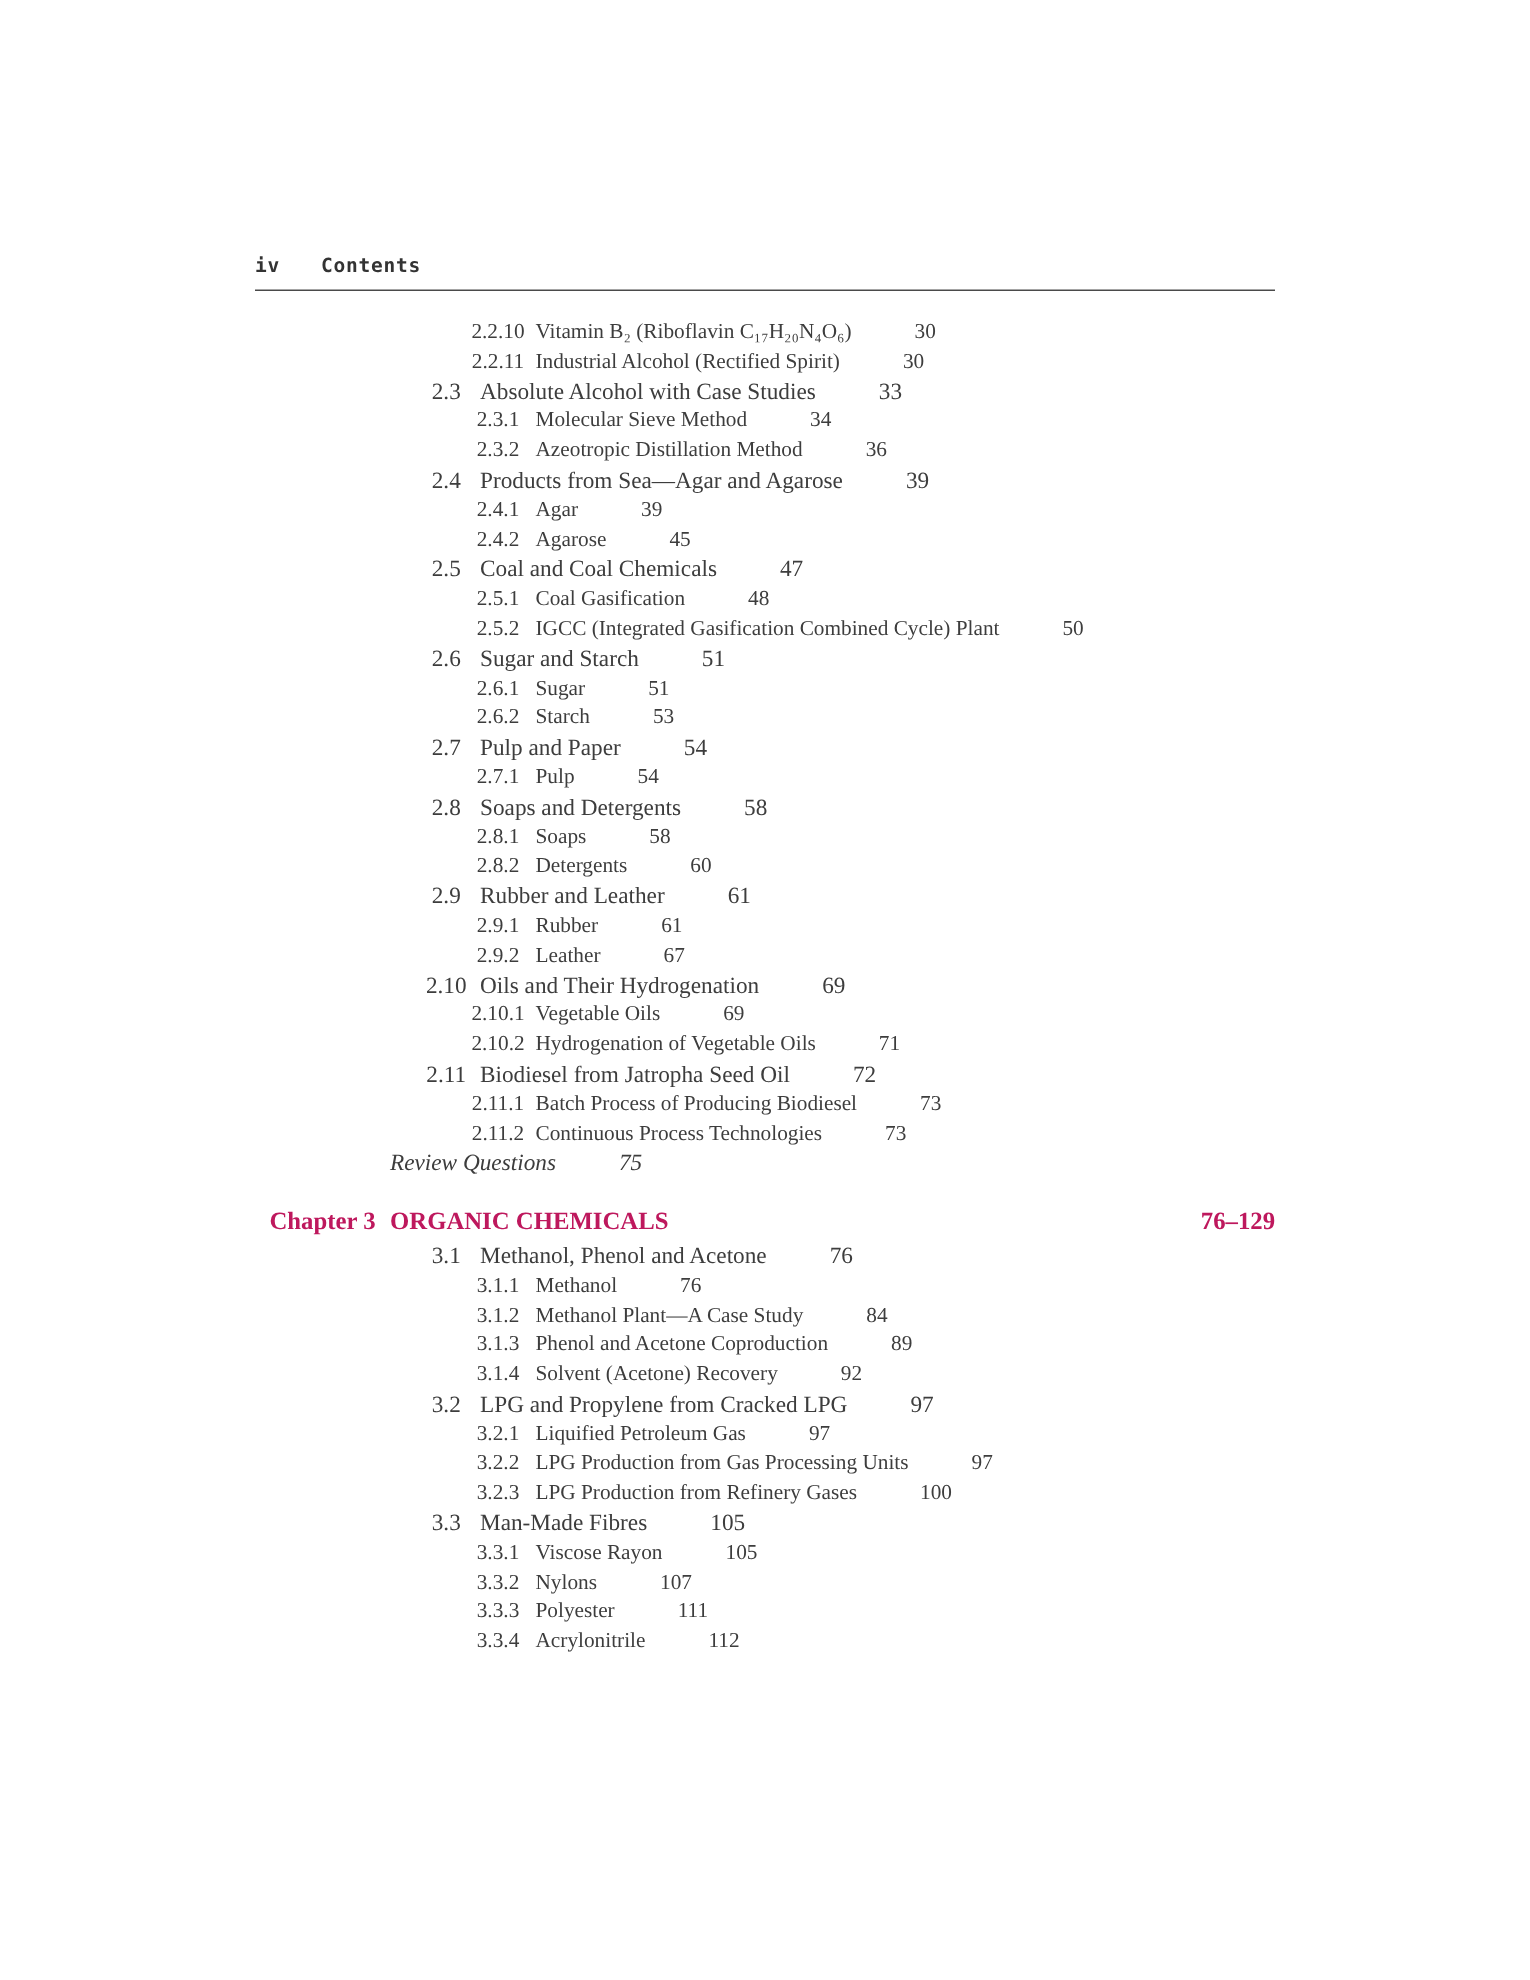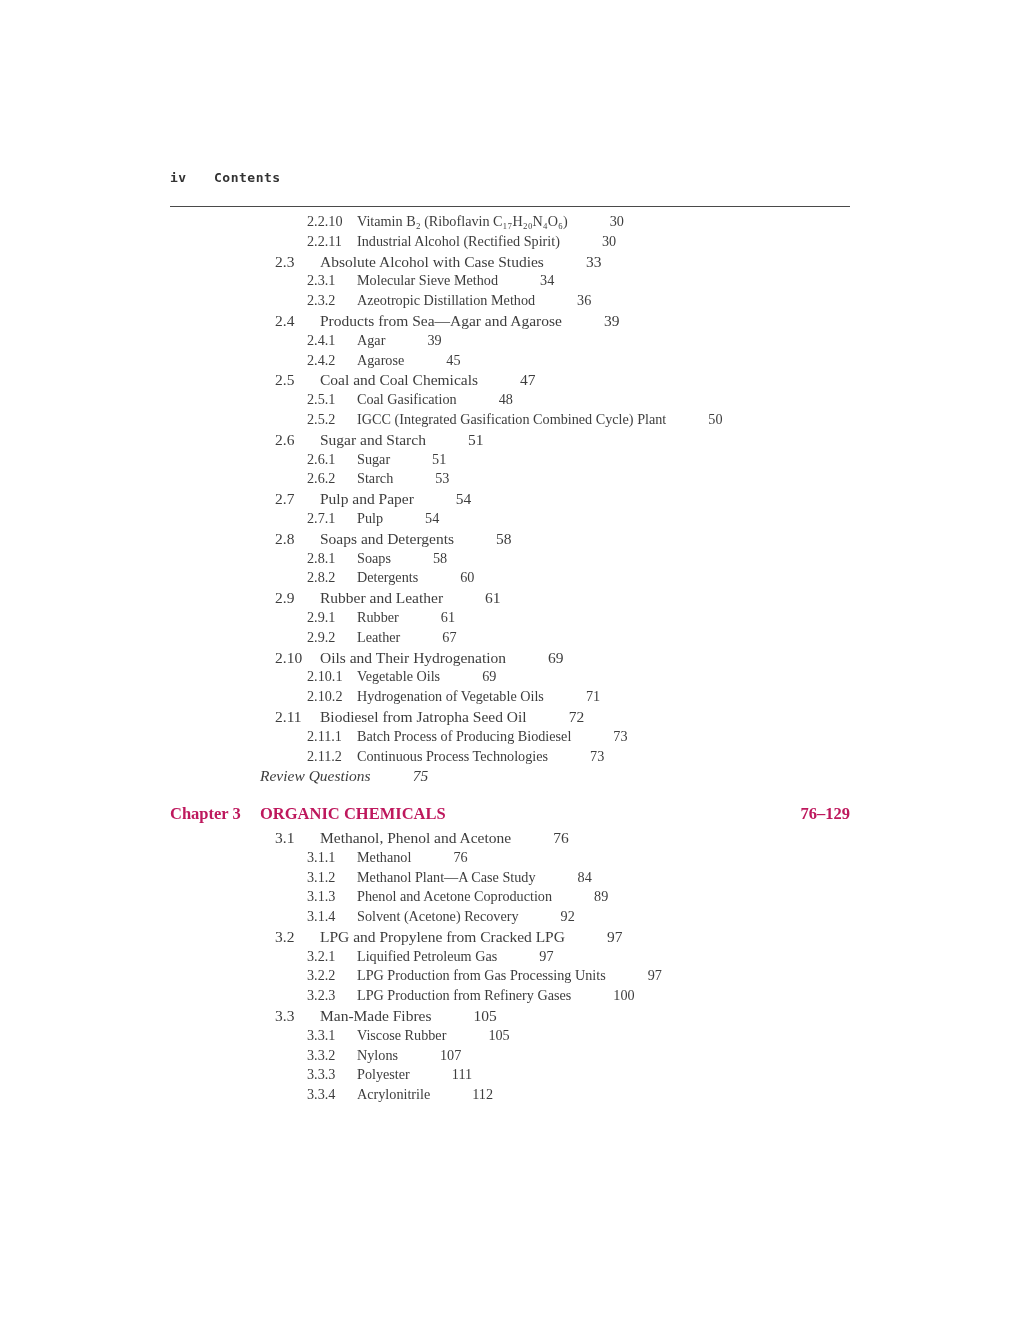--- a/index.html
+++ b/index.html
@@ -12,21 +12,21 @@
   .sheet {
     position: relative;
     width: 1020px; height: 1320px;
     background: #ffffff;
     overflow: hidden;
   }
   .running-head {
     position: absolute;
     left: 170px; top: 170px;
     width: 680px;
-    padding-bottom: 21px;
+    padding-bottom: 8px;
     border-bottom: 1.5px solid #4a4a4a;
     font-family: "DejaVu Sans Mono", "Liberation Mono", monospace;
     font-size: 13px;
     font-weight: bold;
     color: #333333;
     letter-spacing: 0.5px;
   }
   .running-head .folio {
     display: inline-block;
     width: 44px;
@@ -34,20 +34,21 @@
   .toc {
     position: absolute;
     left: 170px; top: 212px;
     width: 680px;
   }
   .row {
     display: flex;
     align-items: baseline;
     line-height: 19.8px;
     white-space: nowrap;
+    text-align: center;
   }
   .row .pg { margin-left: 42px; }
   .section { font-size: 15.5px; }
   .section .num { margin-left: 105px; width: 45px; flex: none; }
   .sub { font-size: 14.2px; }
   .sub .num { margin-left: 137px; width: 50px; flex: none; }
   .review { font-size: 15.5px; font-style: italic; }
   .review .title { margin-left: 90px; }
   .chapter {
     margin-top: 18px;
@@ -262,21 +263,21 @@
         <span class="title">LPG Production from Refinery Gases</span>
         <span class="pg">100</span>
       </div>
       <div class="row section">
         <span class="num">3.3</span>
         <span class="title">Man-Made Fibres</span>
         <span class="pg">105</span>
       </div>
       <div class="row sub">
         <span class="num">3.3.1</span>
-        <span class="title">Viscose Rubber</span>
+        <span class="title">Viscose Rayon</span>
         <span class="pg">105</span>
       </div>
       <div class="row sub">
         <span class="num">3.3.2</span>
         <span class="title">Nylons</span>
         <span class="pg">107</span>
       </div>
       <div class="row sub">
         <span class="num">3.3.3</span>
         <span class="title">Polyester</span>

